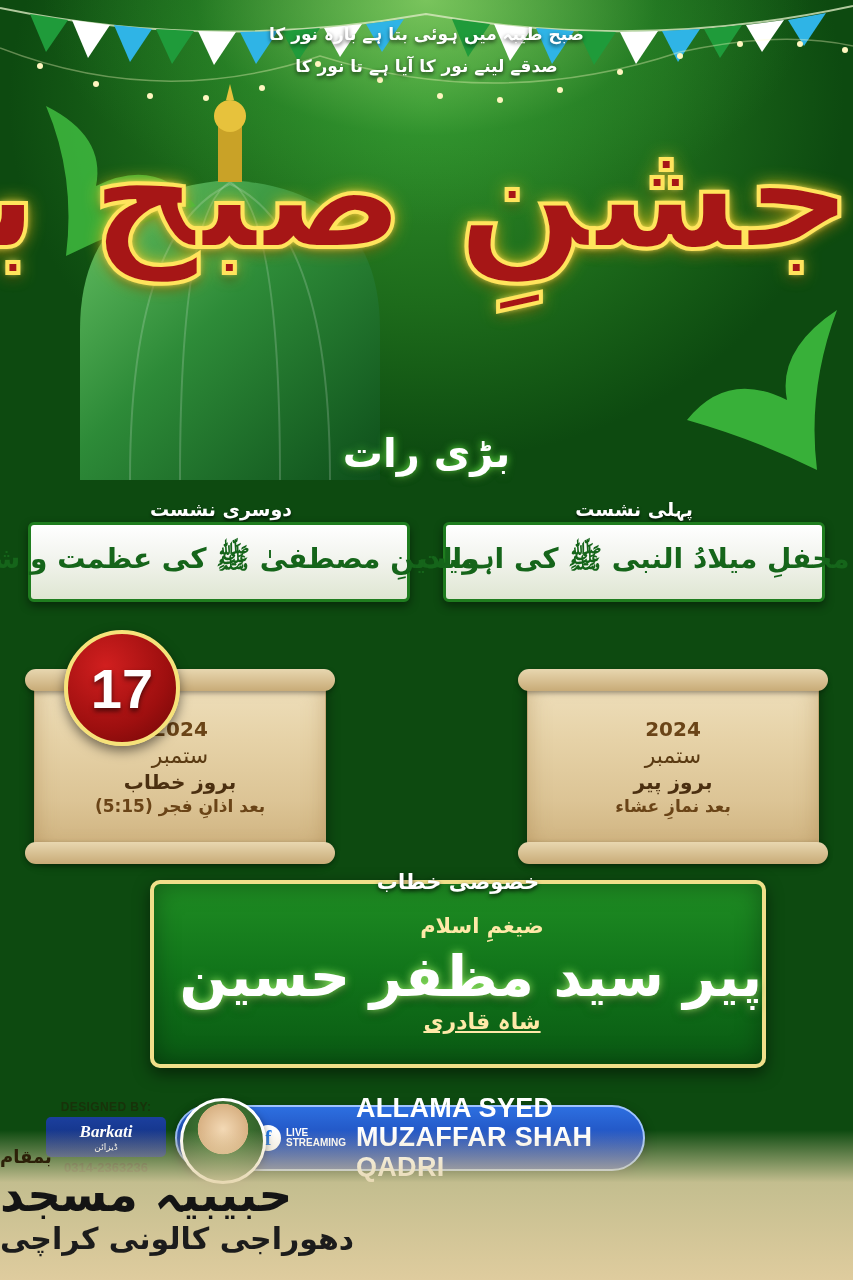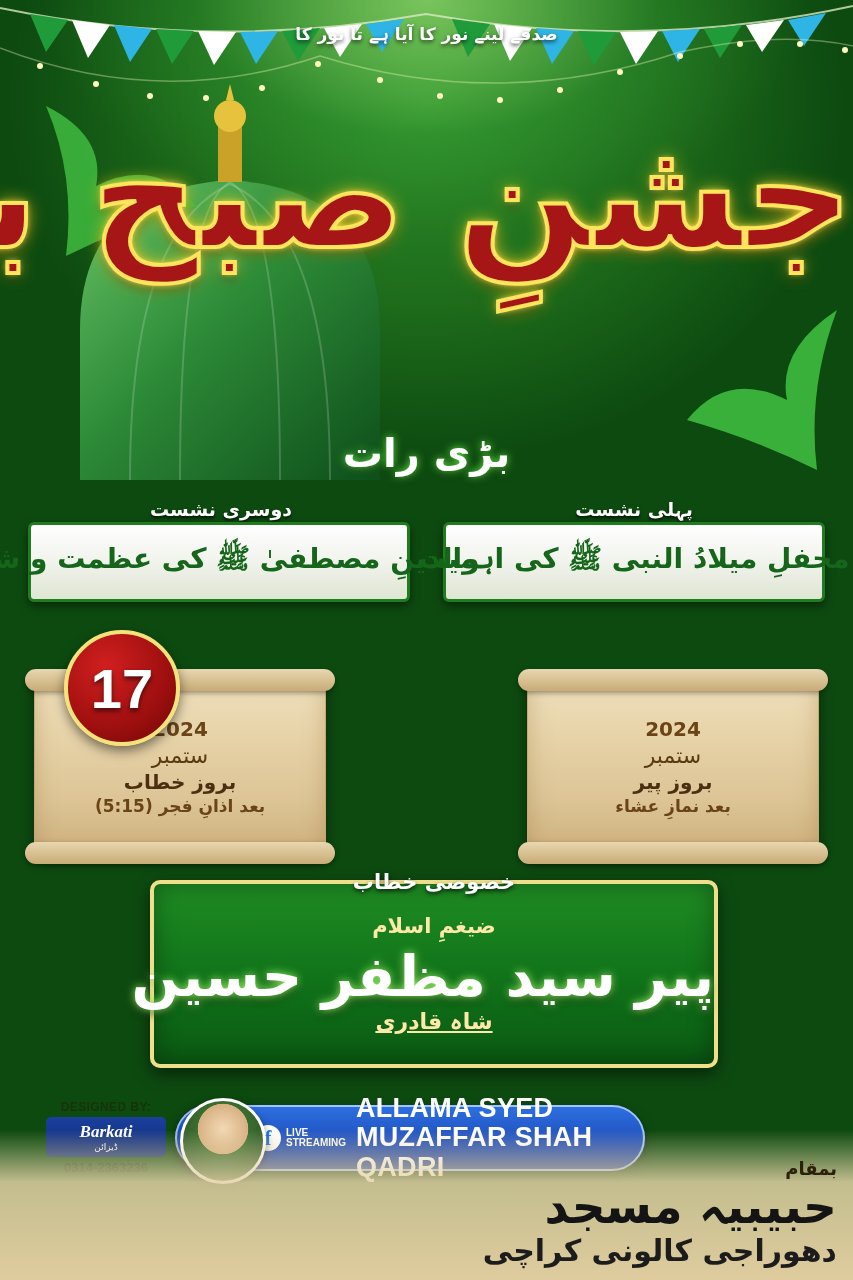--- a/index.html
+++ b/index.html
@@ -130,20 +130,21 @@
   }
   .ribbon-line{font-size:24px;font-weight:bold;color:#2b5d12;text-shadow:0 1px 0 rgba(255,255,255,.6);}
 
   
   .speaker-panel{
     position:absolute;left:150px;top:880px;width:560px;height:180px;
     background:linear-gradient(180deg,#1f8d23 0%,#11741a 50%,#0a5a13 100%);
     border:4px solid #f0df8a;border-radius:10px;
     box-shadow:0 6px 16px rgba(0,0,0,.5), inset 0 0 26px rgba(0,0,0,.35);
     text-align:center;
+    padding-left:48px;
   }
   .sp-khitab{
     position:absolute;top:-14px;left:50%;transform:translateX(-50%);
     font-size:21px;font-weight:bold;color:#ffffff;text-shadow:0 2px 4px rgba(0,0,0,.75);
   }
   .sp-title{margin-top:30px;font-size:21px;font-weight:bold;color:#ffe9a8;}
   .sp-name{margin-top:6px;font-size:56px;font-weight:bold;color:#ffffff;
     text-shadow:0 0 10px #9dff6a, 0 4px 8px rgba(0,0,0,.6);}
   .sp-suffix{font-size:22px;font-weight:bold;color:#ffe9a8;text-decoration:underline;}
 
@@ -178,21 +179,21 @@
   .live-text{font-size:10px;color:#fff;font-weight:bold;line-height:1.05;}
   .live-name{color:#ffffff;font-size:27px;font-weight:bold;line-height:1.08;letter-spacing:.3px;}
   .speaker-photo{
     position:absolute;left:180px;top:1098px;width:80px;height:80px;border-radius:50%;
     background:radial-gradient(circle at 50% 35%,#f3d9b5 0%,#d8b183 38%,#3a6d2f 39%,#25491f 100%);
     border:3px solid #ffffff;box-shadow:0 4px 9px rgba(0,0,0,.5);overflow:hidden;
   }
 
   
   .venue{
-    position:absolute;left:0;bottom:12px;width:837px;text-align:right;
+    position:absolute;left:0;bottom:24px;width:837px;text-align:left;
   }
   .venue-top{font-size:18px;font-weight:bold;color:#2c2008;margin-bottom:2px;}
   .venue-main{font-size:47px;font-weight:bold;color:#141414;line-height:1.1;}
   .venue-sub{font-size:30px;font-weight:bold;color:#1c1c1c;}
   .sandwash{
     position:absolute;left:0;bottom:0;width:853px;height:150px;
     background:linear-gradient(180deg,rgba(223,205,160,0) 0%,rgba(227,210,165,.85) 35%,#dfcc9e 100%);
   }
 </style>
 </head>
@@ -268,20 +269,21 @@
   </svg>
 
   <svg class="flag" style="left:36px;top:96px;width:180px;height:170px;" viewBox="0 0 180 170">
     <path d="M10,10 Q70,40 60,90 Q120,60 160,110 Q90,130 30,160 Q40,80 10,10 Z" fill="#3fbb3f" opacity=".85"></path>
   </svg>
   <svg class="flag" style="right:6px;top:300px;width:170px;height:180px;" viewBox="0 0 170 180">
     <path d="M160,10 Q100,50 110,100 Q50,70 10,120 Q80,140 140,170 Q130,90 160,10 Z" fill="#41c241" opacity=".85"></path>
   </svg>
 
   <div class="couplet urdu">
+    <div>صبح طیبہ میں ہوئی بتا ہے بارہ نور کا</div>
     <div>صدقے لینے نور کا آیا ہے تا نور کا</div>
   </div>
 
   <div class="title-wrap">
     <div class="title-main urdu">جشنِ صبح بہاراں</div>
   </div>
   <div class="title-sub urdu">بڑی رات</div>
 
   <div class="sessions">
     <div class="session-tag urdu one">پہلی نشست</div>

